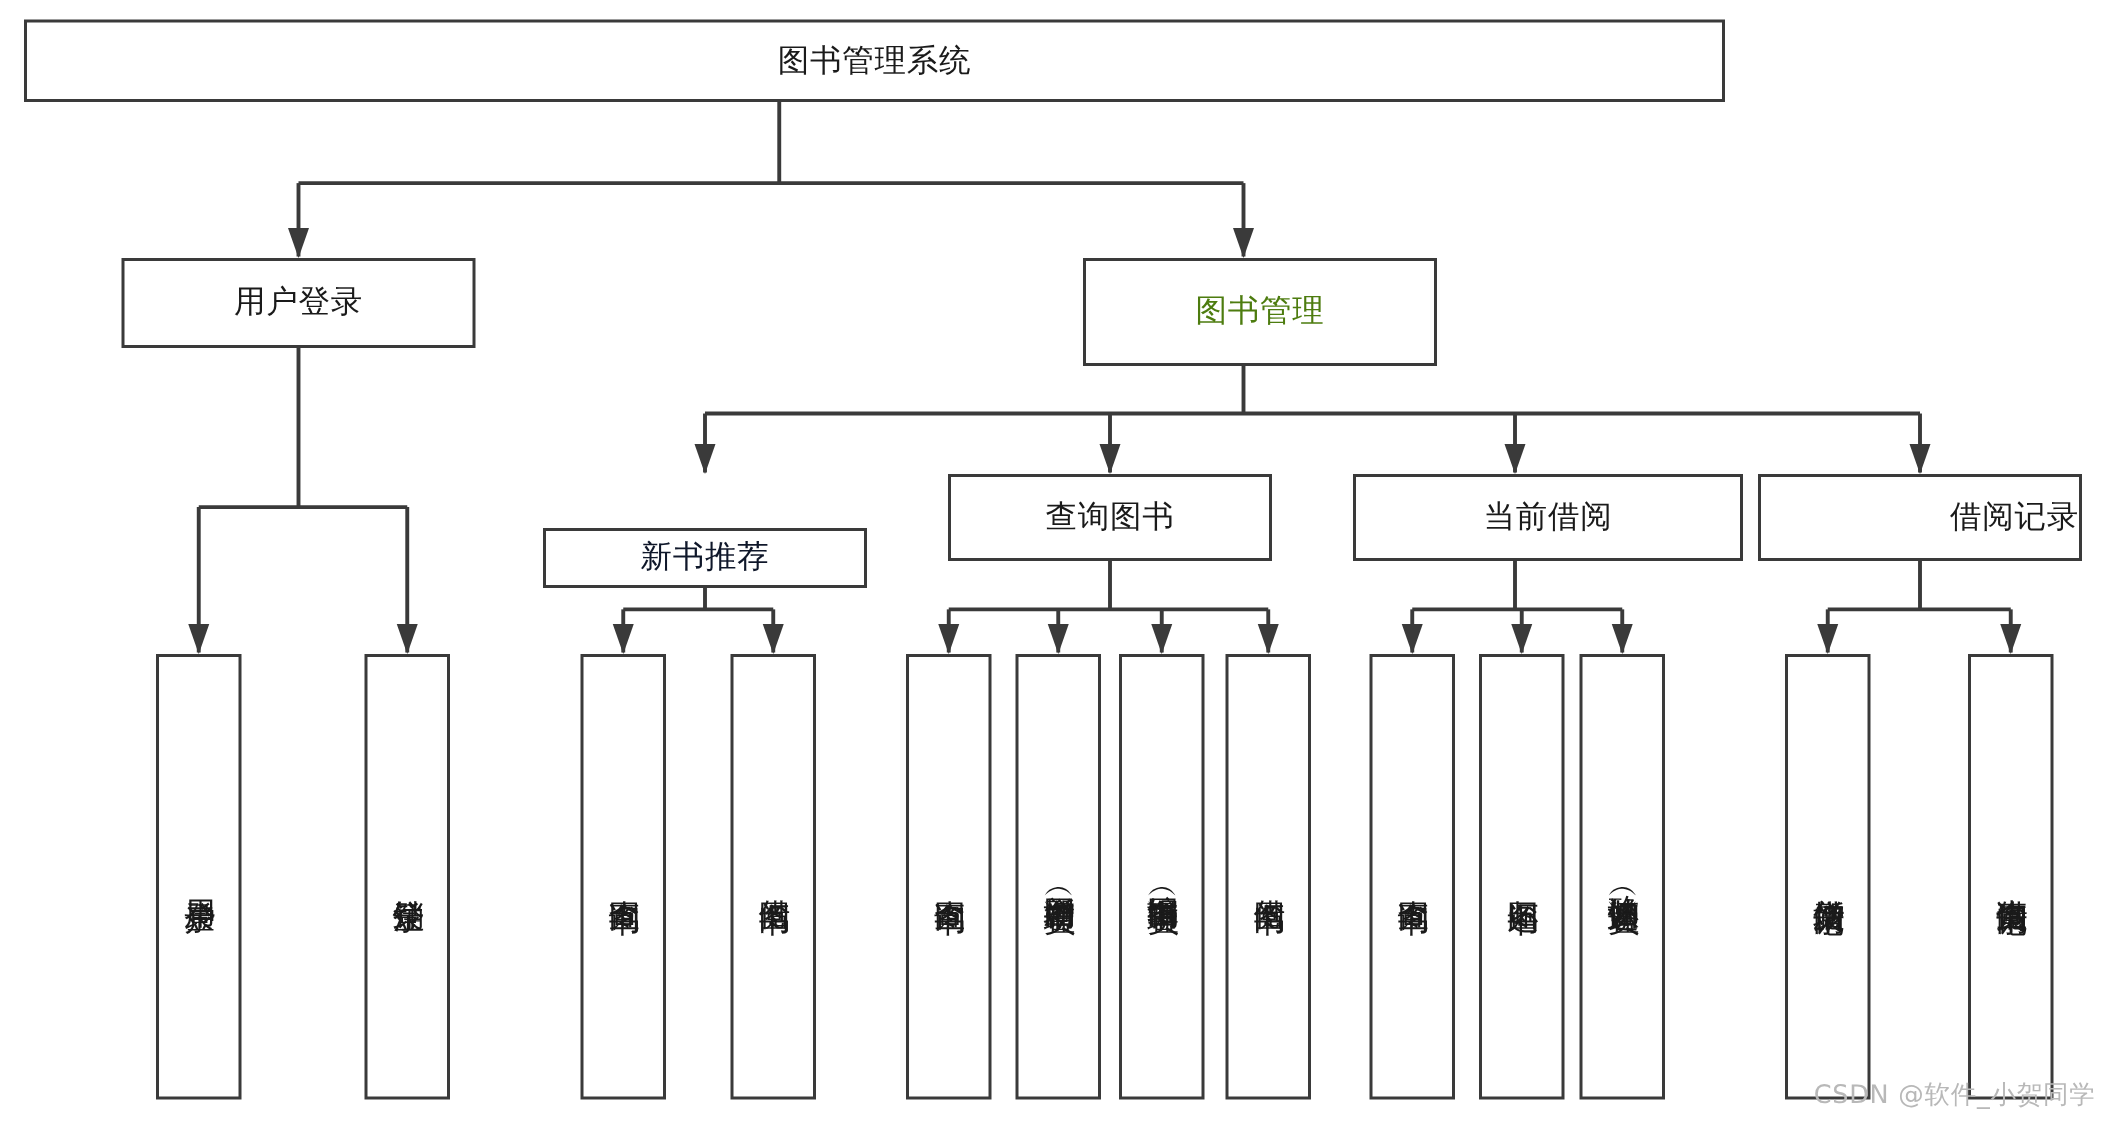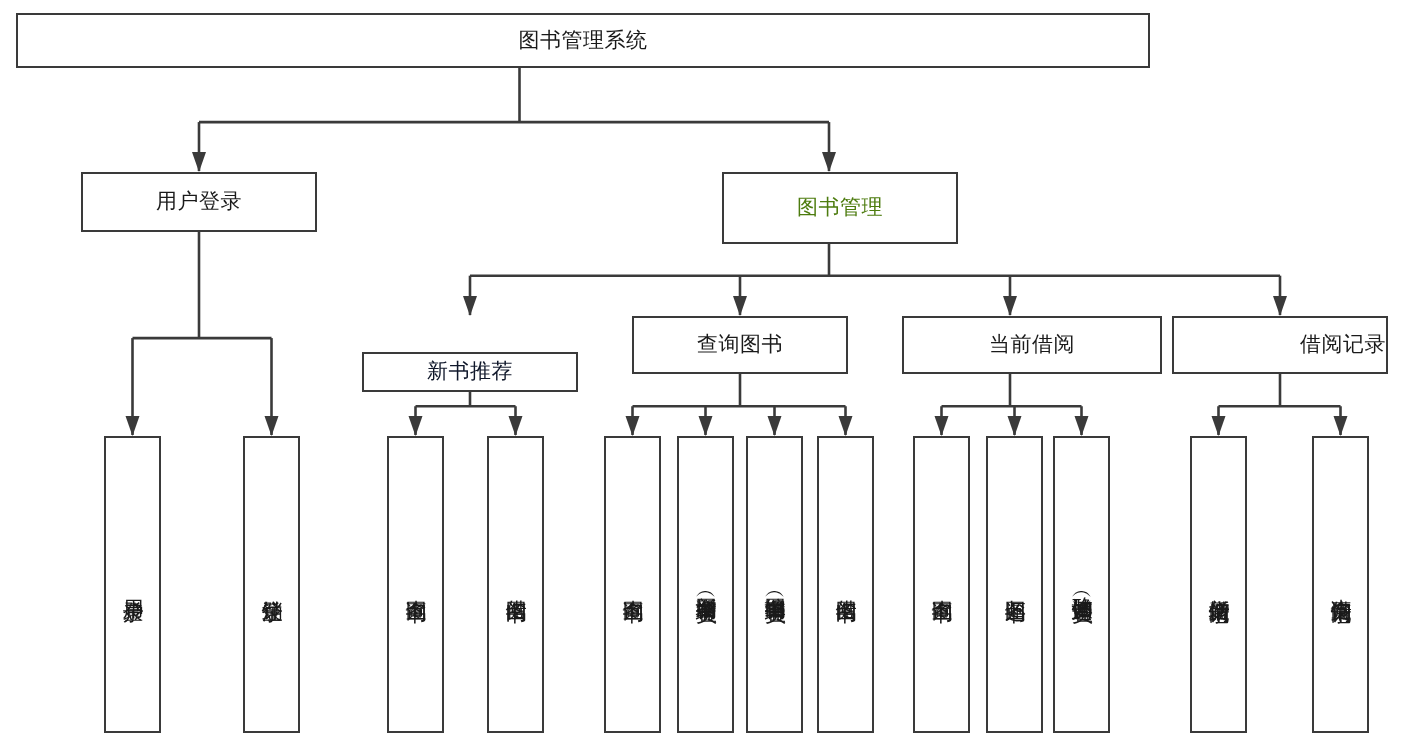--- a/index.html
+++ b/index.html
@@ -182,13 +182,14 @@
       <div class="node node-v" style="left: 1053px; top: 436px; width: 57px; height: 297px; border-color: rgb(58, 58, 58); background: rgb(255, 255, 255); color: rgb(26, 26, 26);">
         <span class="vtext">确认归还（管理员）</span>
       </div>
       <div class="node node-v" style="left: 1190px; top: 436px; width: 57px; height: 297px; border-color: rgb(58, 58, 58); background: rgb(255, 255, 255); color: rgb(26, 26, 26);">
         <span class="vtext">新增借阅记录</span>
       </div>
       <div class="node node-v" style="left: 1312px; top: 436px; width: 57px; height: 297px; border-color: rgb(58, 58, 58); background: rgb(255, 255, 255); color: rgb(26, 26, 26);">
         <span class="vtext">查询借阅记录</span>
       </div>
     </div>
+  <div class="watermark">CSDN @软件_小贺同学</div>
 </div>
 
 </body></html>

